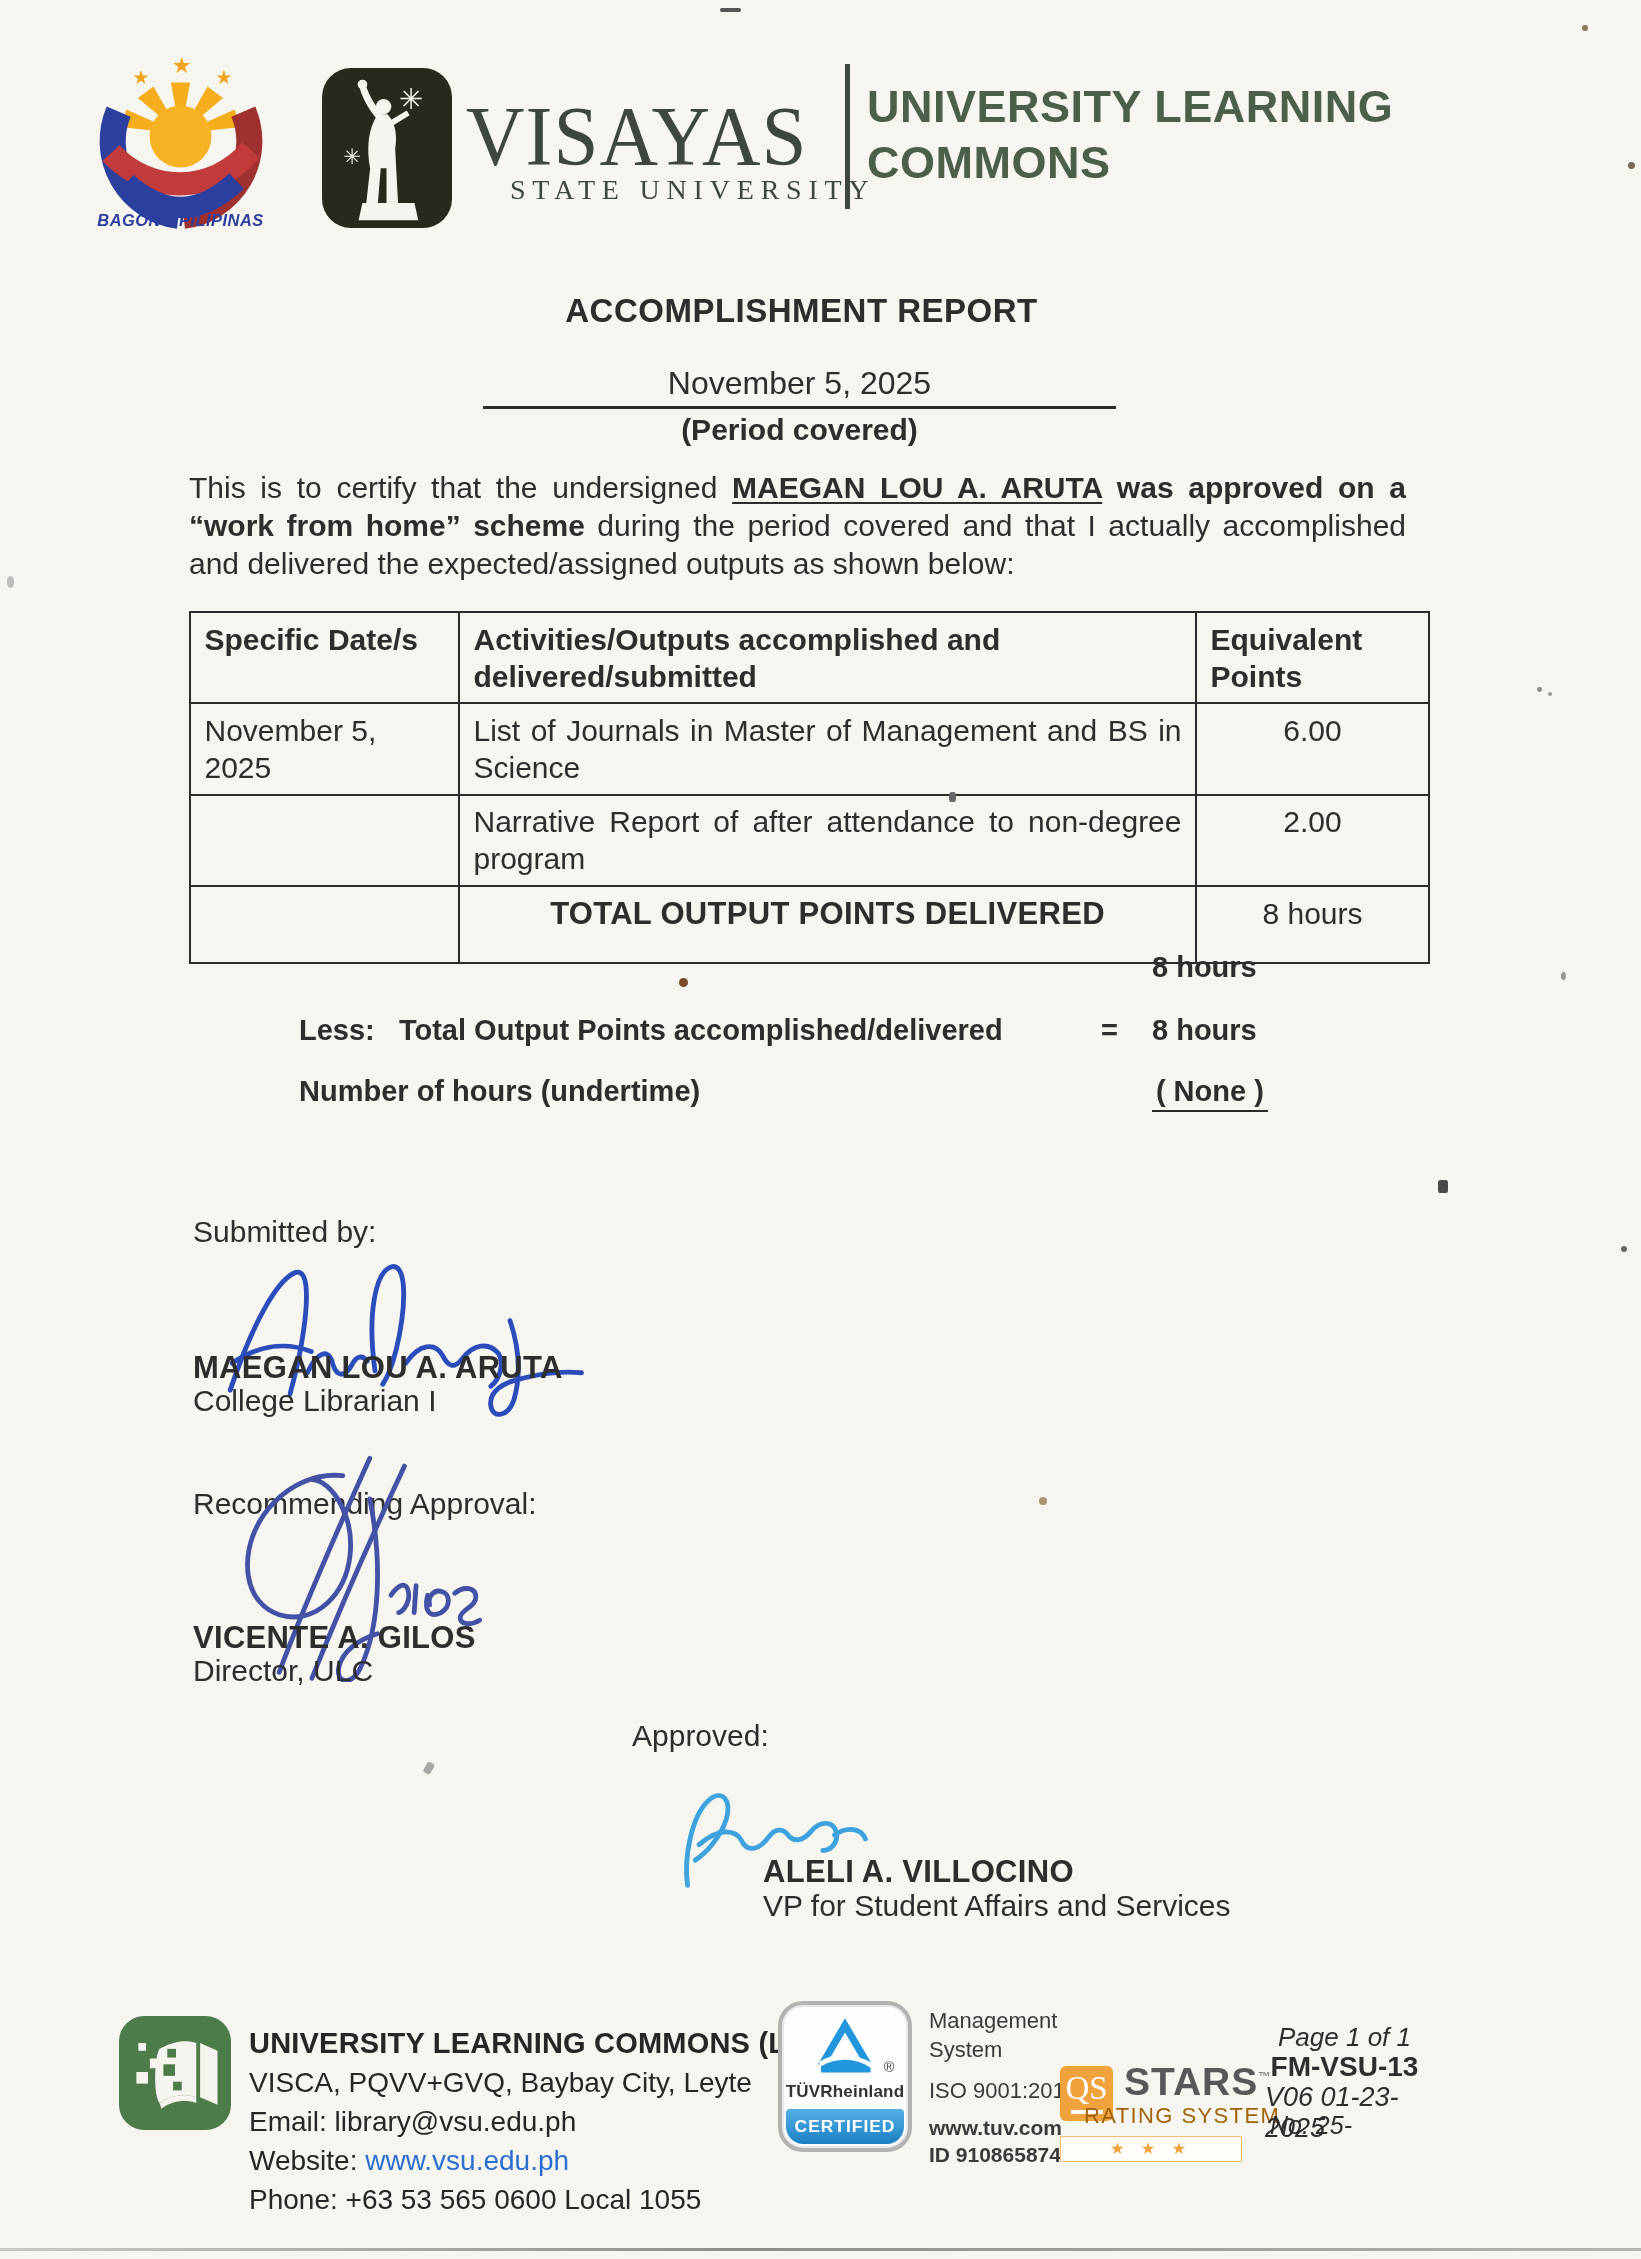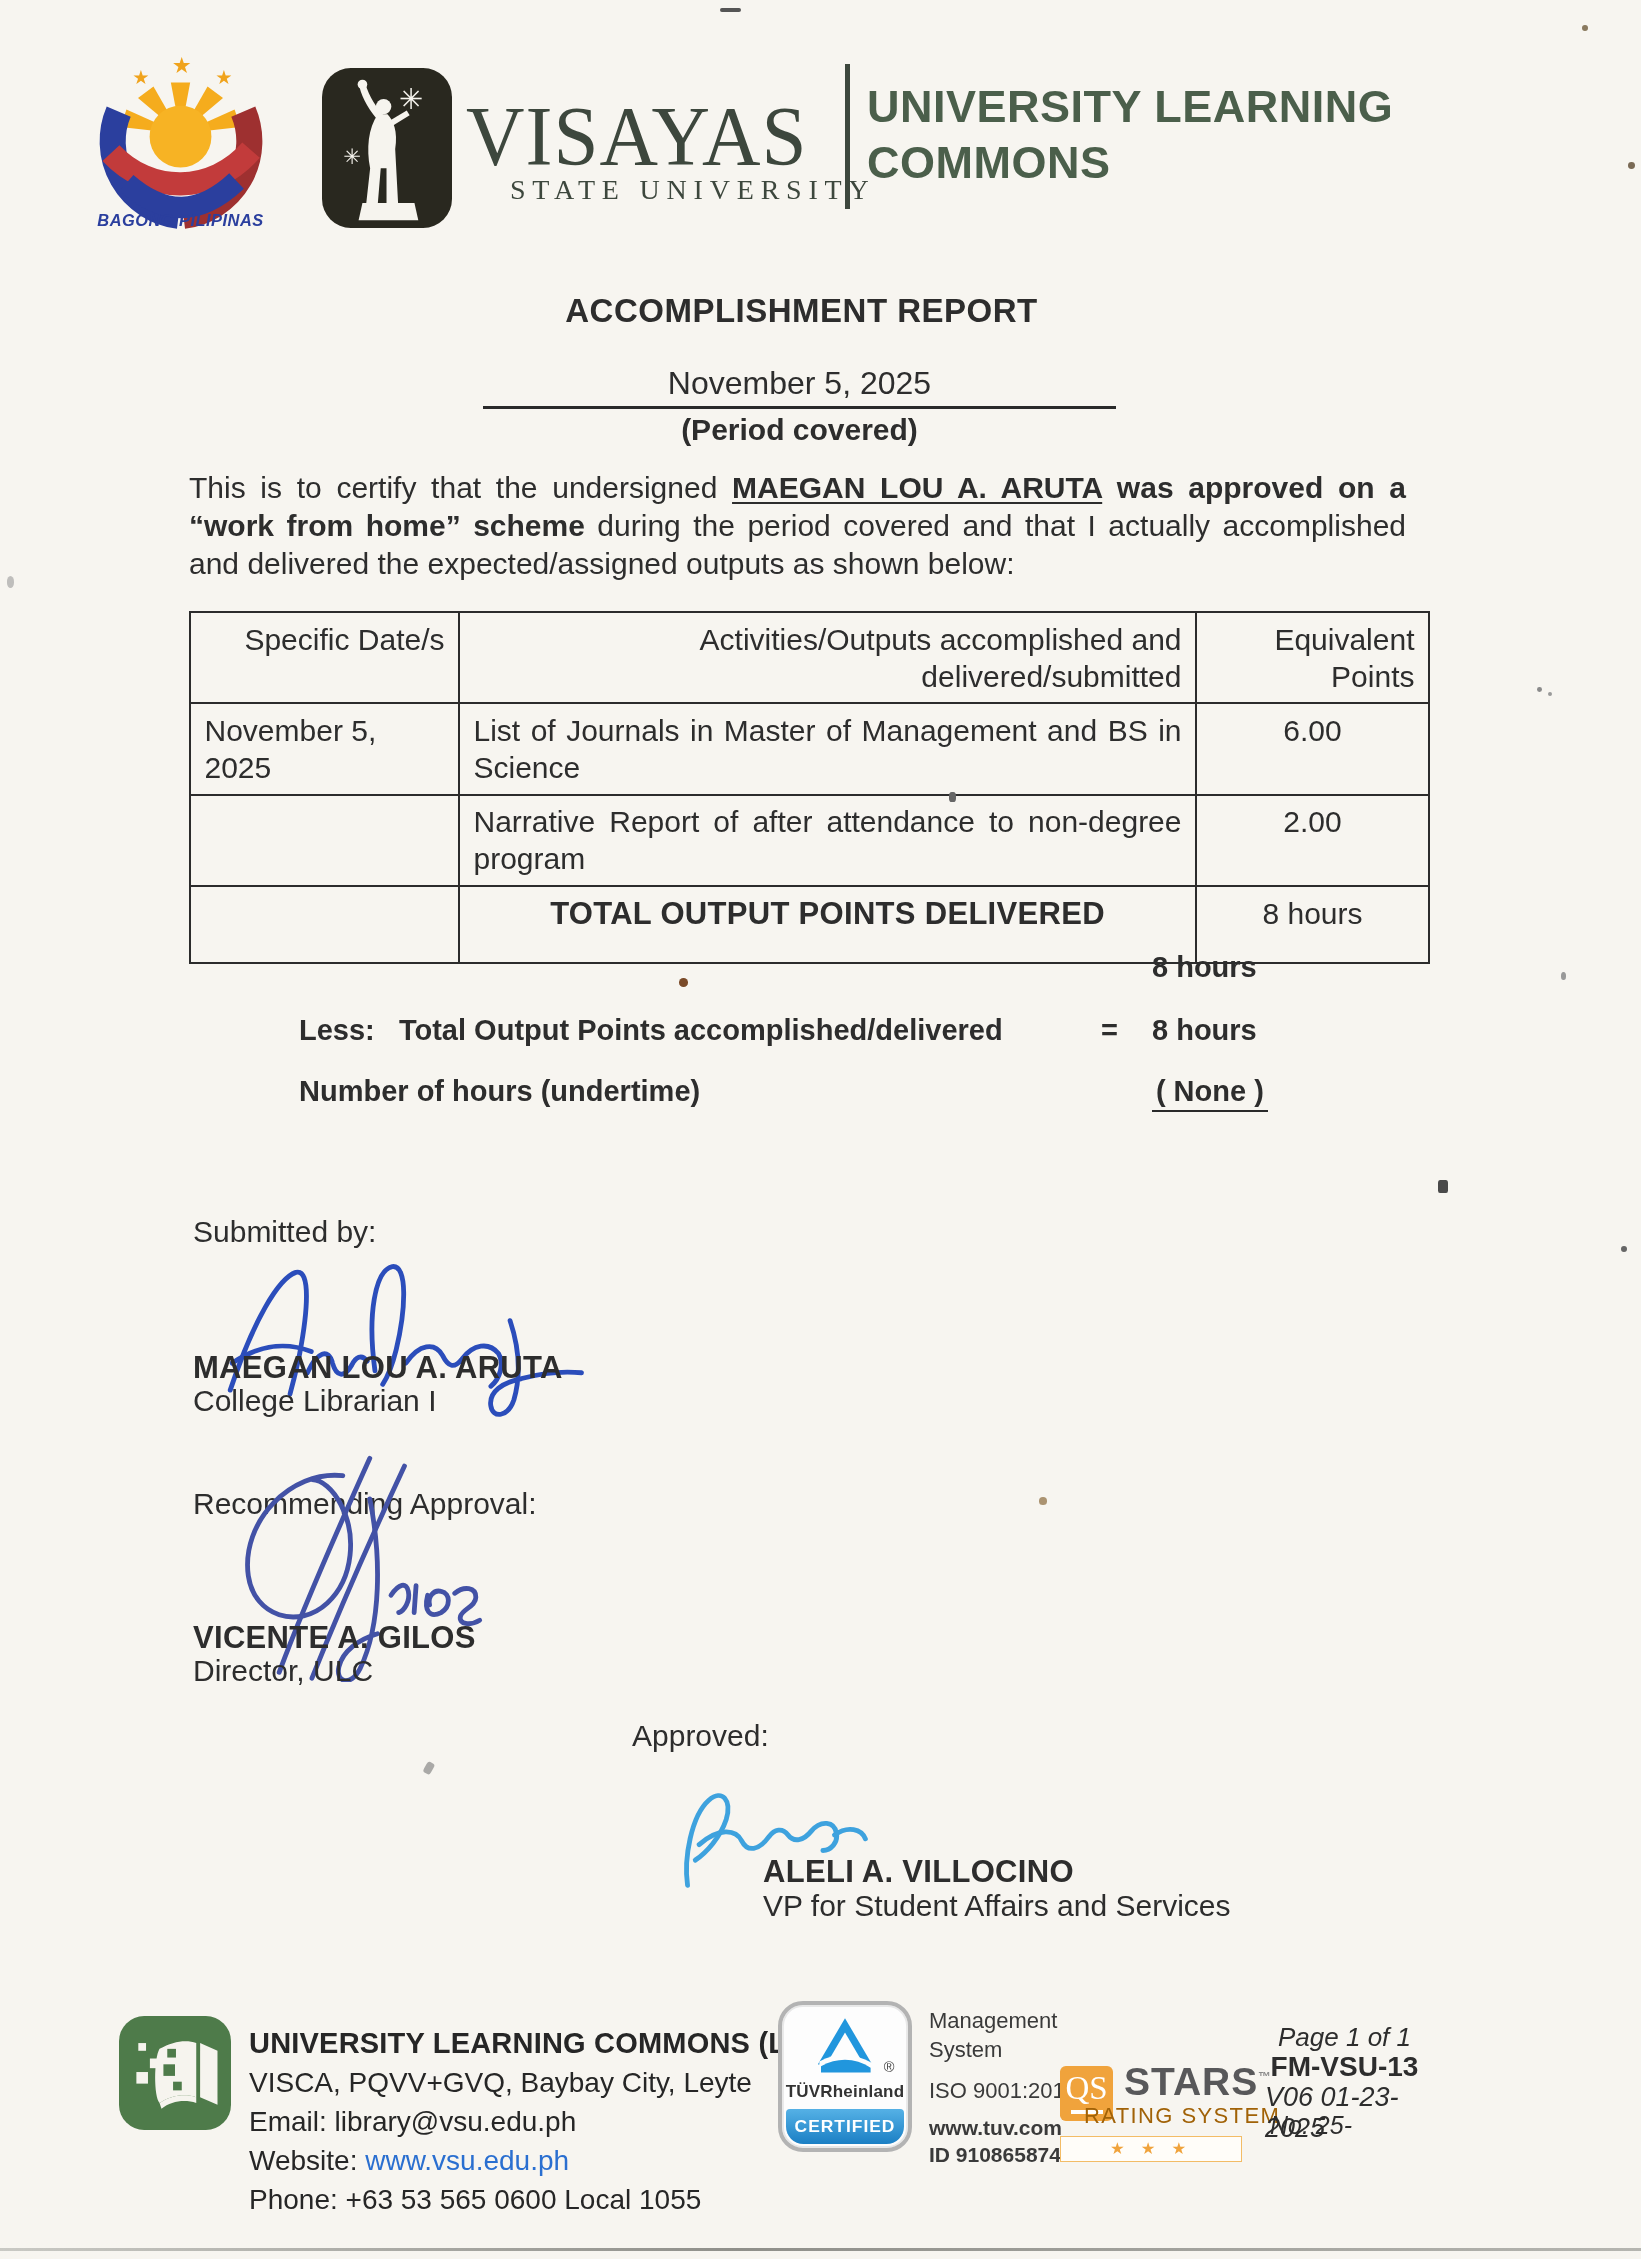--- a/index.html
+++ b/index.html
@@ -40,21 +40,21 @@
   .date-wrap{left:483px;top:365px;width:633px;text-align:center;font-size:32px;border-bottom:3.9px solid #2a2a2a;padding-bottom:3.9px;}
   .period{left:483px;top:413px;width:633px;text-align:center;font-size:30px;font-weight:bold;}
 
   
   .intro{left:189px;top:469px;width:1217px;font-size:30px;line-height:38px;text-align:justify;}
 
   
   .tbl-wrap{left:189px;top:611px;}
   table{border-collapse:collapse;table-layout:fixed;width:1239px;}
   td,th{border:2.9px solid #2c2c2c;vertical-align:top;padding:7.7px 13.5px;font-size:30px;line-height:37px;}
-  th{font-weight:normal;text-align:right;}
+  th{font-weight:bold;text-align:left;}
   td.c{text-align:center;}
   td.j{text-align:justify;}
   .date-cell{padding-right:68px;}
   .total-label{font-weight:bold;text-align:center;font-size:31px;letter-spacing:0.3px;}
 
   
   .sum-row{left:0;top:0;width:1641px;height:39px;font-size:29px;font-weight:bold;}
   .sum-label{position:absolute;left:299px;top:0;white-space:pre;}
   .sum-eq{position:absolute;left:1101px;top:0;}
   .sum-val{position:absolute;left:1152px;top:0;}

